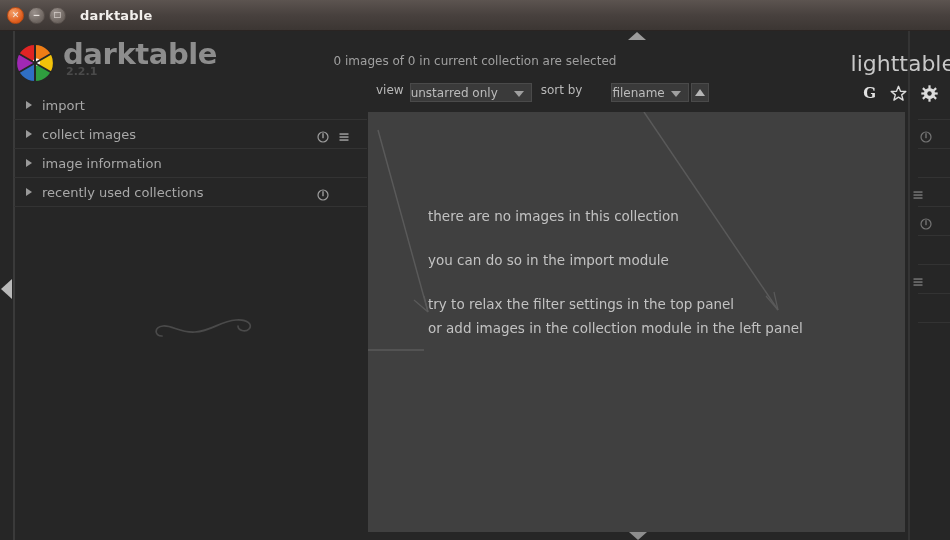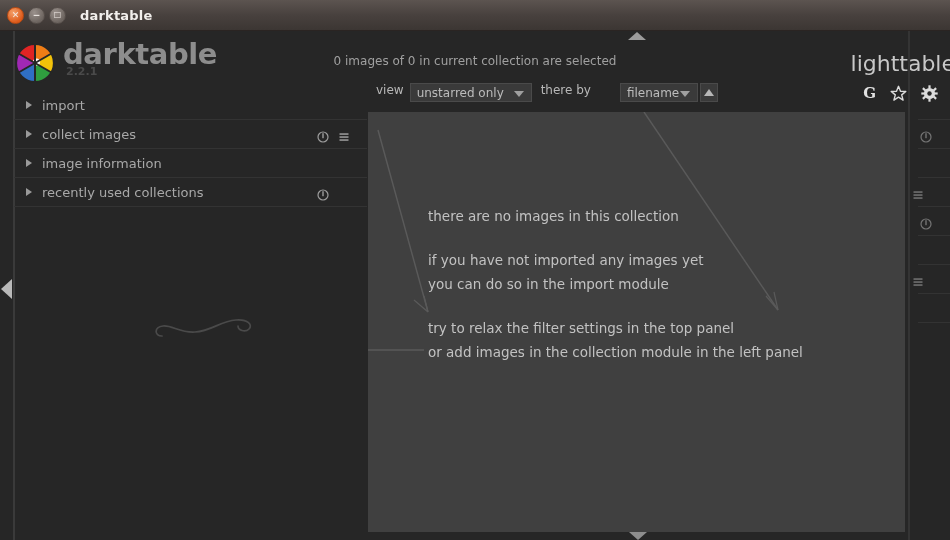--- a/index.html
+++ b/index.html
@@ -134,21 +134,20 @@
   }
   .fb-label { margin-right: 6px; color: #b8b8b8; }
   .combo {
     position: relative;
     background: #3a3a3a;
     border: 1px solid #4a4a4a;
     height: 19px;
     display: flex;
     align-items: center;
     box-sizing: border-box;
-    padding-left: 6px;
     color: #bcbcbc;
     font-size: 12px;
   }
   .combo .caret {
     position: absolute;
     right: 7px; top: 7px;
     width: 0; height: 0;
     border-left: 5px solid transparent;
     border-right: 5px solid transparent;
     border-top: 6px solid #9f9f9f;
@@ -360,21 +359,21 @@
     <div class="collection-status">0 images of 0 in current collection are selected</div>
 
     <div class="view-mode-label">lighttable</div>
 
     <div class="filterbar">
       <span class="fb-label">view</span>
       <div class="combo view-combo">
         <span>unstarred only</span>
         <span class="caret"></span>
       </div>
-      <span class="fb-label">there by</span>
+      <span class="fb-label">sort by</span>
       <div class="combo sort-combo">
         <span>filename</span>
         <span class="caret"></span>
       </div>
       <div class="sort-dir">
         <span class="up"></span>
       </div>
     </div>
 
     <div class="top-icons">
@@ -467,21 +466,20 @@
         <path d="M276,0 L410,198" stroke="#5a5a5a" stroke-width="1.4" fill="none"></path>
         <path d="M410,198 L398,184 M410,198 L406,180" stroke="#5a5a5a" stroke-width="1.2" fill="none"></path>
         <path d="M0,238 L56,238" stroke="#5a5a5a" stroke-width="1.3" fill="none"></path>
       </svg>
 
       <div class="msg">
         <div class="para">
           <div>there are no images in this collection</div>
         </div>
         <div class="para">
-          <div>if you have not imported any images yet</div>
           <div>you can do so in the import module</div>
         </div>
         <div class="para">
           <div>try to relax the filter settings in the top panel</div>
           <div>or add images in the collection module in the left panel</div>
         </div>
       </div>
     </div>
 
     <div class="right-rail"></div>

